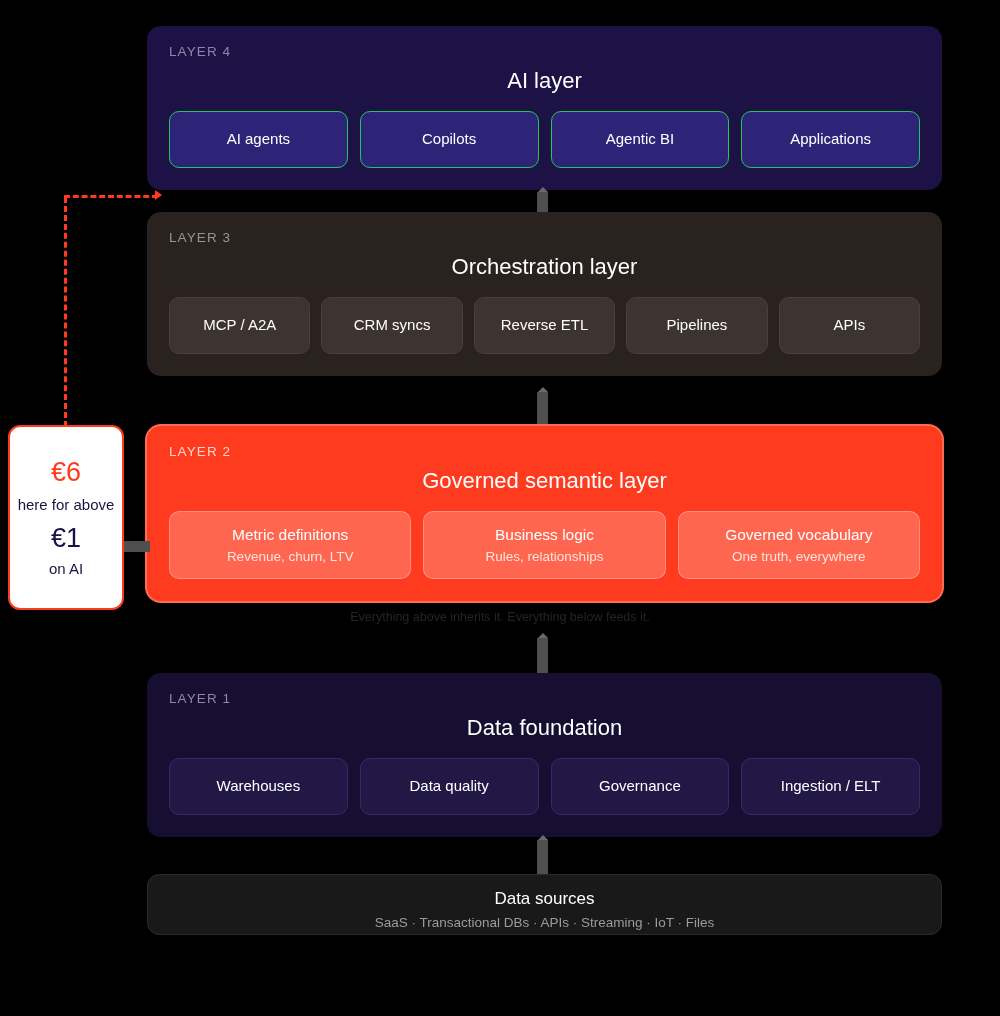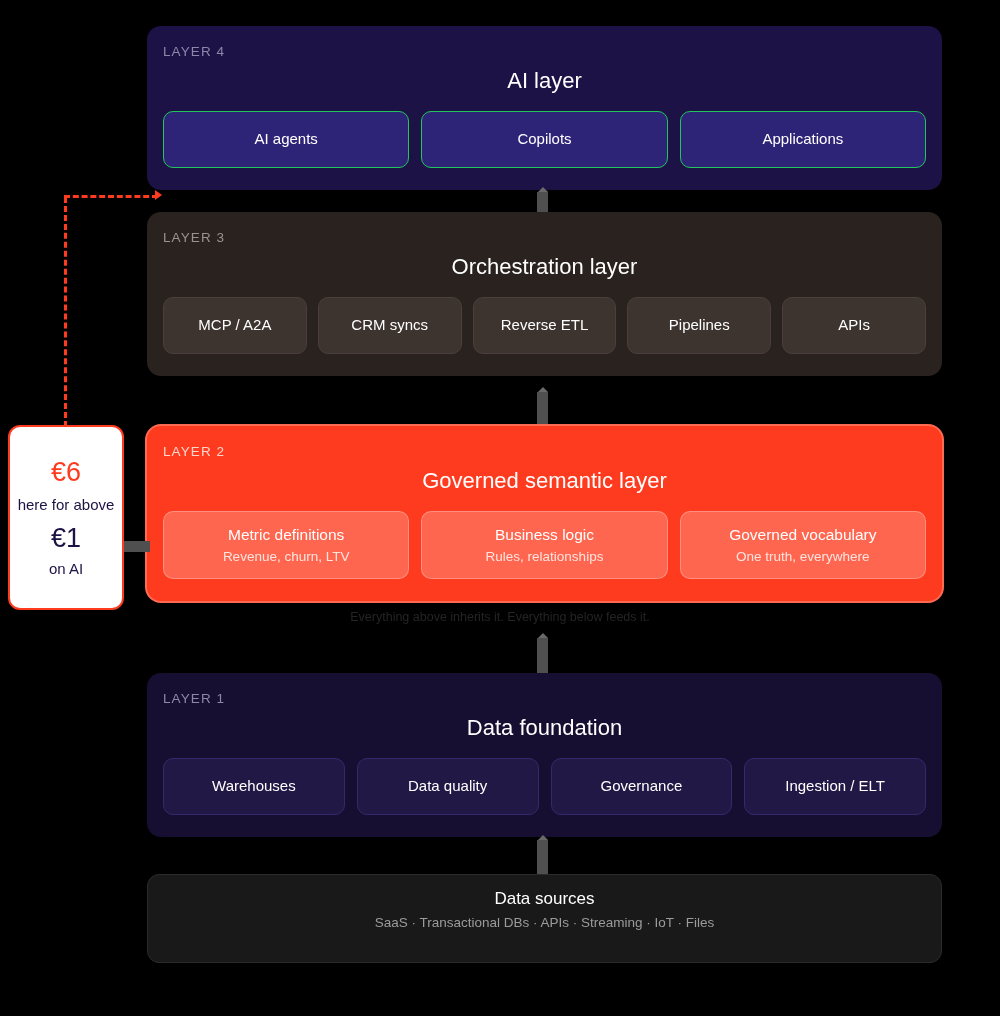--- a/index.html
+++ b/index.html
@@ -9,21 +9,21 @@
     font-family: "Liberation Sans", sans-serif;
     overflow: hidden;
   }
   #stage { position: relative; width: 1000px; height: 1016px; }
 
   
   .layer {
     position: absolute;
     left: 147px; width: 795px;
     border-radius: 14px;
-    padding: 18px 16px 22px;
+    padding: 18px 22px 22px;
   }
   .layer-tag {
     font-size: 13.5px;
     letter-spacing: 1.1px;
     font-weight: 400;
   }
   .layer-title {
     text-align: center;
     font-size: 22px;
     font-weight: 400;
@@ -80,21 +80,21 @@
   #layer1 .layer-tag { color: #8e86ab; }
   #layer1 .chip { background: #211846; border: 1px solid #342a6b; }
 
   
   #sources {
     position: absolute;
     left: 147px; top: 874px; width: 795px;
     background: #191919;
     border: 1px solid #2b2b2b;
     border-radius: 12px;
-    padding: 14px 20px 32px;
+    padding: 14px 20px 4px;
     text-align: center;
   }
   #sources .src-title { font-size: 17px; color: #fff; }
   #sources .src-sub { font-size: 13.5px; color: #9b9b9b; margin-top: 6px; }
 
   
   .conn {
     position: absolute;
     left: 537px; width: 11px;
     background: #4f4f4f;
@@ -192,20 +192,23 @@
     <div class="layer-tag">LAYER 4</div>
     <div class="layer-title">AI layer</div>
     <div class="chips">
       <div class="chip">
         <div class="chip-label">AI agents</div>
       </div>
       <div class="chip">
         <div class="chip-label">Copilots</div>
       </div>
       <div class="chip">
+        <div class="chip-label">Agentic BI</div>
+      </div>
+      <div class="chip">
         <div class="chip-label">Applications</div>
       </div>
     </div>
   </div>
 
   <div class="conn" id="conn43"></div>
 
   <div class="layer" id="layer3">
     <div class="layer-tag">LAYER 3</div>
     <div class="layer-title">Orchestration layer</div>

